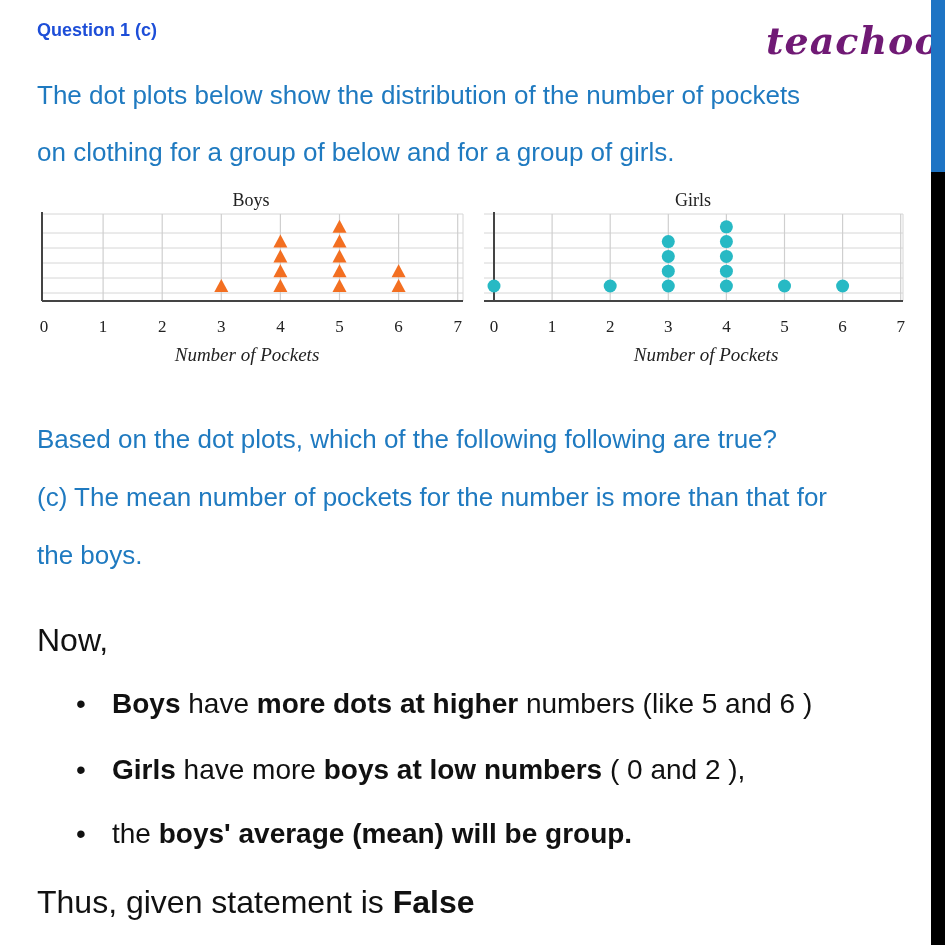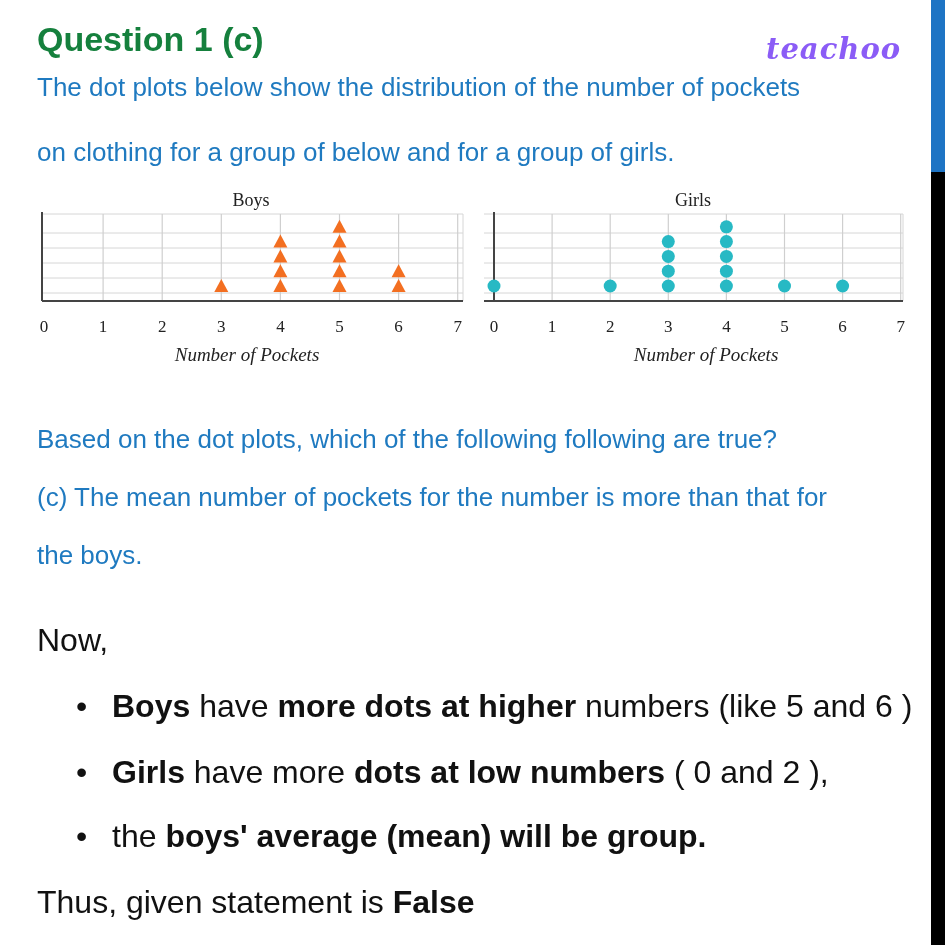--- a/index.html
+++ b/index.html
@@ -3,53 +3,53 @@
 <meta charset="utf-8">
 <style>
   html, body { margin: 0; padding: 0; }
   body {
     width: 945px; height: 945px; position: relative; overflow: hidden;
     background: #ffffff;
     font-family: "Liberation Sans", sans-serif;
   }
   .qtitle {
     position: absolute; left: 37px; top: 20px;
-    font-size: 34px; font-weight: bold; color: #15803d;
+    font-size: 18px; font-weight: bold; color: #1d4ed8;
     font-family: "Liberation Sans", sans-serif;
   }
   .logo {
-    position: absolute; left: 766px; top: 32px;
-    font-size: 29px; font-weight: bold; font-style: italic; color: #8b5cf6;
+    position: absolute; left: 766px; top: 18px;
+    font-size: 38px; font-weight: bold; font-style: italic; color: #701a75;
     font-family: "DejaVu Serif", serif; letter-spacing: 1px;
   }
   .blue-line {
     position: absolute; left: 37px; font-size: 26px; color: #1f7ac0;
     font-family: "Liberation Sans", sans-serif; white-space: nowrap;
   }
   .black-line {
     position: absolute; left: 37px; font-size: 32px; color: #111;
     font-family: "Liberation Sans", sans-serif; white-space: nowrap;
   }
   .bullet-row {
-    position: absolute; left: 76px; font-size: 32px; color: #111;
+    position: absolute; left: 76px; font-size: 28px; color: #111;
     font-family: "Liberation Sans", sans-serif; white-space: nowrap;
   }
   .bullet-row .dot { display: inline-block; width: 36px; }
   b { font-weight: bold; }
   .sidebar-top { position: absolute; left: 931px; top: 0; width: 14px; height: 172px; background: #1e74c4; }
   .sidebar-bot { position: absolute; left: 931px; top: 172px; width: 14px; height: 773px; background: #000; }
   svg text { font-family: "Liberation Serif", serif; }
 </style>
 </head>
 <body>
 
 <div class="qtitle">Question 1 (c)</div>
 <div class="logo">teachoo</div>
 
-<div class="blue-line" style="top:72px">The dot plots below show the distribution of the number of pockets</div>
+<div class="blue-line" style="top:80px">The dot plots below show the distribution of the number of pockets</div>
 <div class="blue-line" style="top:137px">on clothing for a group of below and for a group of girls.</div>
 
 <svg style="position:absolute;left:0;top:185px" width="470" height="190" viewBox="0 185 470 190">
   <text x="251" y="206" font-size="18" text-anchor="middle" fill="#222">Boys</text>
   <g id="boys-grid">
       <line x1="42" x2="463" y1="214" y2="214" stroke="#d6d6d6" stroke-width="1"></line>
       <line x1="42" x2="463" y1="233" y2="233" stroke="#d6d6d6" stroke-width="1"></line>
       <line x1="42" x2="463" y1="248" y2="248" stroke="#d6d6d6" stroke-width="1"></line>
       <line x1="42" x2="463" y1="263" y2="263" stroke="#d6d6d6" stroke-width="1"></line>
       <line x1="42" x2="463" y1="278" y2="278" stroke="#d6d6d6" stroke-width="1"></line>
@@ -143,21 +143,21 @@
 <div class="blue-line" style="top:424px">Based on the dot plots, which of the following following are true?</div>
 <div class="blue-line" style="top:482px">(c) The mean number of pockets for the number is more than that for</div>
 <div class="blue-line" style="top:540px">the boys.</div>
 
 <div class="black-line" style="top:622px">Now,</div>
 
 <div class="bullet-row" style="top:688px">
   <span class="dot">•</span><span class="parts"><b>Boys</b><span> have </span><b>more dots at higher</b><span> numbers (like 5 and 6 )</span></span>
 </div>
 <div class="bullet-row" style="top:754px">
-  <span class="dot">•</span><span class="parts"><b>Girls</b><span> have more </span><b>dots at low numbers</b><span> ( 0 and 2 ),</span></span>
+  <span class="dot">•</span><span class="parts"><b>Girls</b><span> have more </span><b>boys at low numbers</b><span> ( 0 and 2 ),</span></span>
 </div>
 <div class="bullet-row" style="top:818px">
   <span class="dot">•</span><span class="parts"><span>the </span><b>boys' average (mean) will be group.</b></span>
 </div>
 
 <div class="black-line" style="top:884px">
   <span>Thus, given statement is </span><b>False</b>
 </div>
 
 <div class="sidebar-top"></div>

